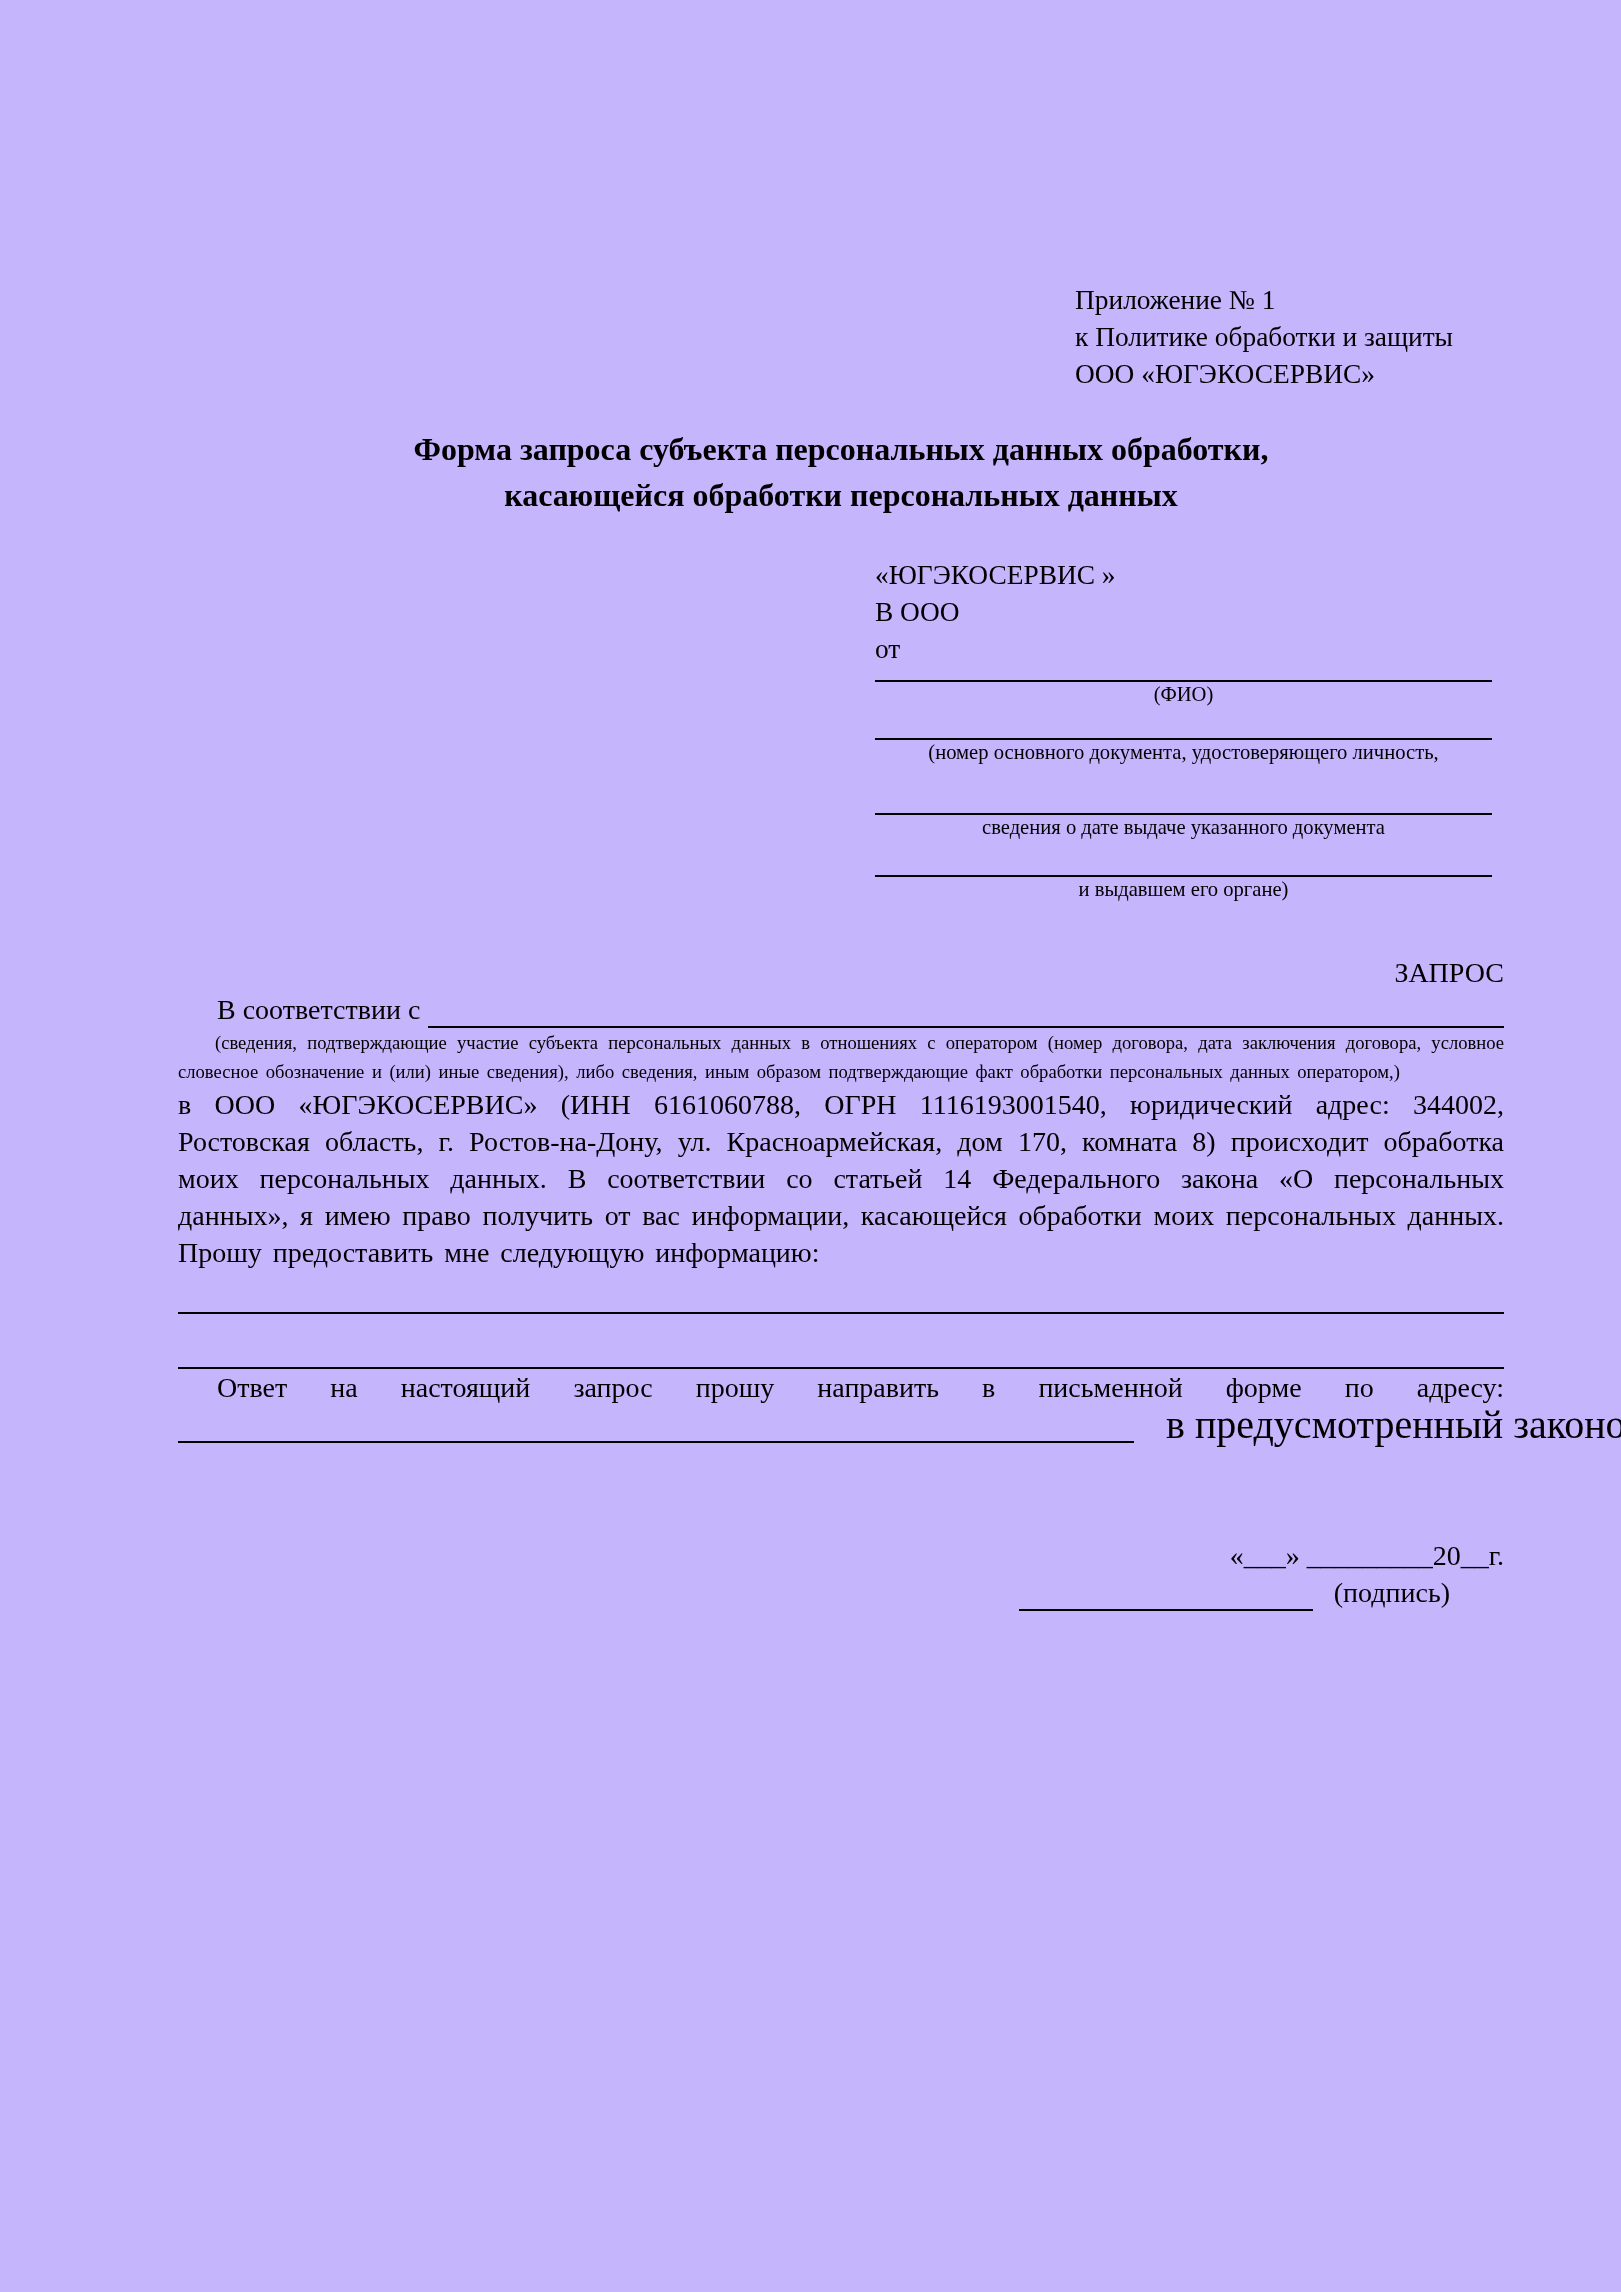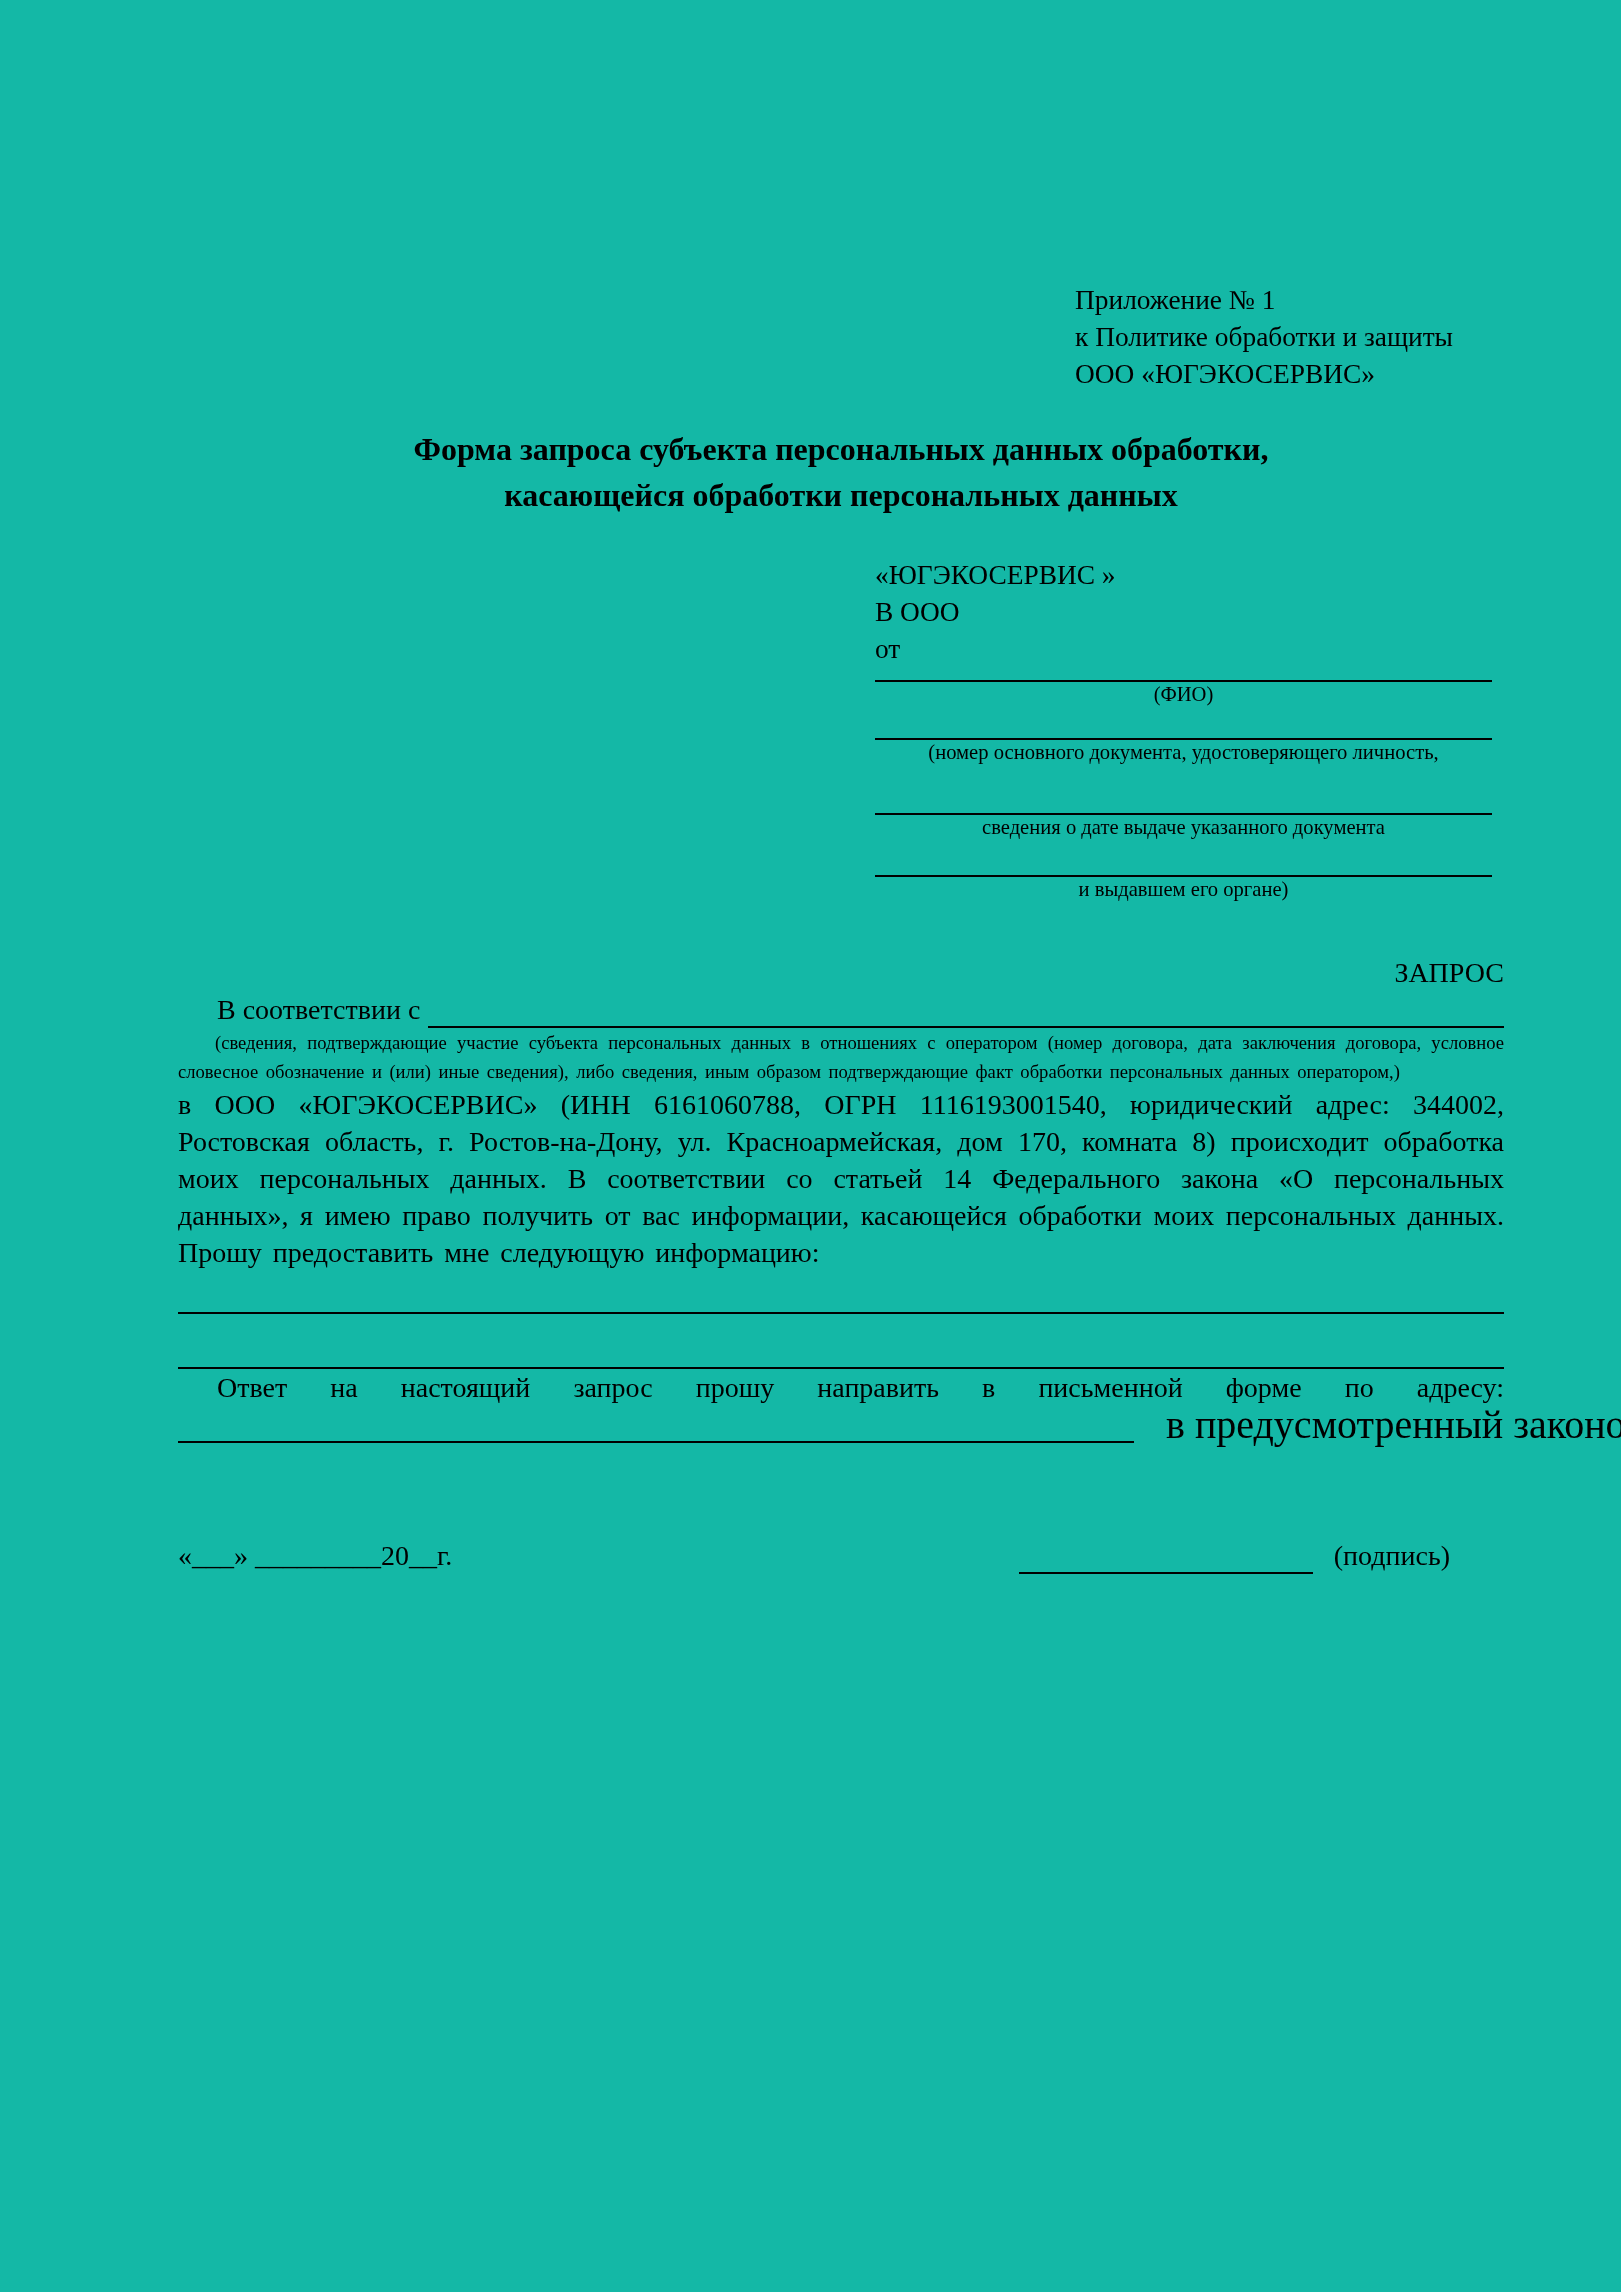--- a/index.html
+++ b/index.html
@@ -2,21 +2,21 @@
 <html lang="ru"><head>
 <meta charset="utf-8">
 <style>
   * { margin: 0; padding: 0; box-sizing: border-box; }
   html, body { background: #ffffff; }
   .page {
     position: relative;
     width: 1621px;
     height: 2293px;
     margin: 0 auto;
-    background: #14b8a6;
+    background: #c4b5fd;
     color: #000000;
     font-family: "Liberation Serif", "DejaVu Serif", serif;
     padding: 282px 117px 0 178px;
     overflow: hidden;
   }
 
   
   .appendix-header {
     margin-left: 897px;
     font-size: 27.4px;
@@ -106,20 +106,21 @@
   .deadline-text { flex: 1 1 auto; text-align: right; white-space: nowrap; }
 
   
   .date-sign-row {
     margin-top: 94px;
     display: flex;
     justify-content: space-between;
     align-items: flex-end;
     font-size: 28px;
     line-height: 37px;
+    flex-direction: column;
   }
   .sign-group { display: flex; align-items: flex-end; margin-right: 54px; gap: 21px; }
   .signature-line { width: 294px; height: 33px; border-bottom: 2px solid #000; }
   .signature-caption { white-space: nowrap; }
 </style>
 </head>
 <body>
 
 <div class="page">
 

